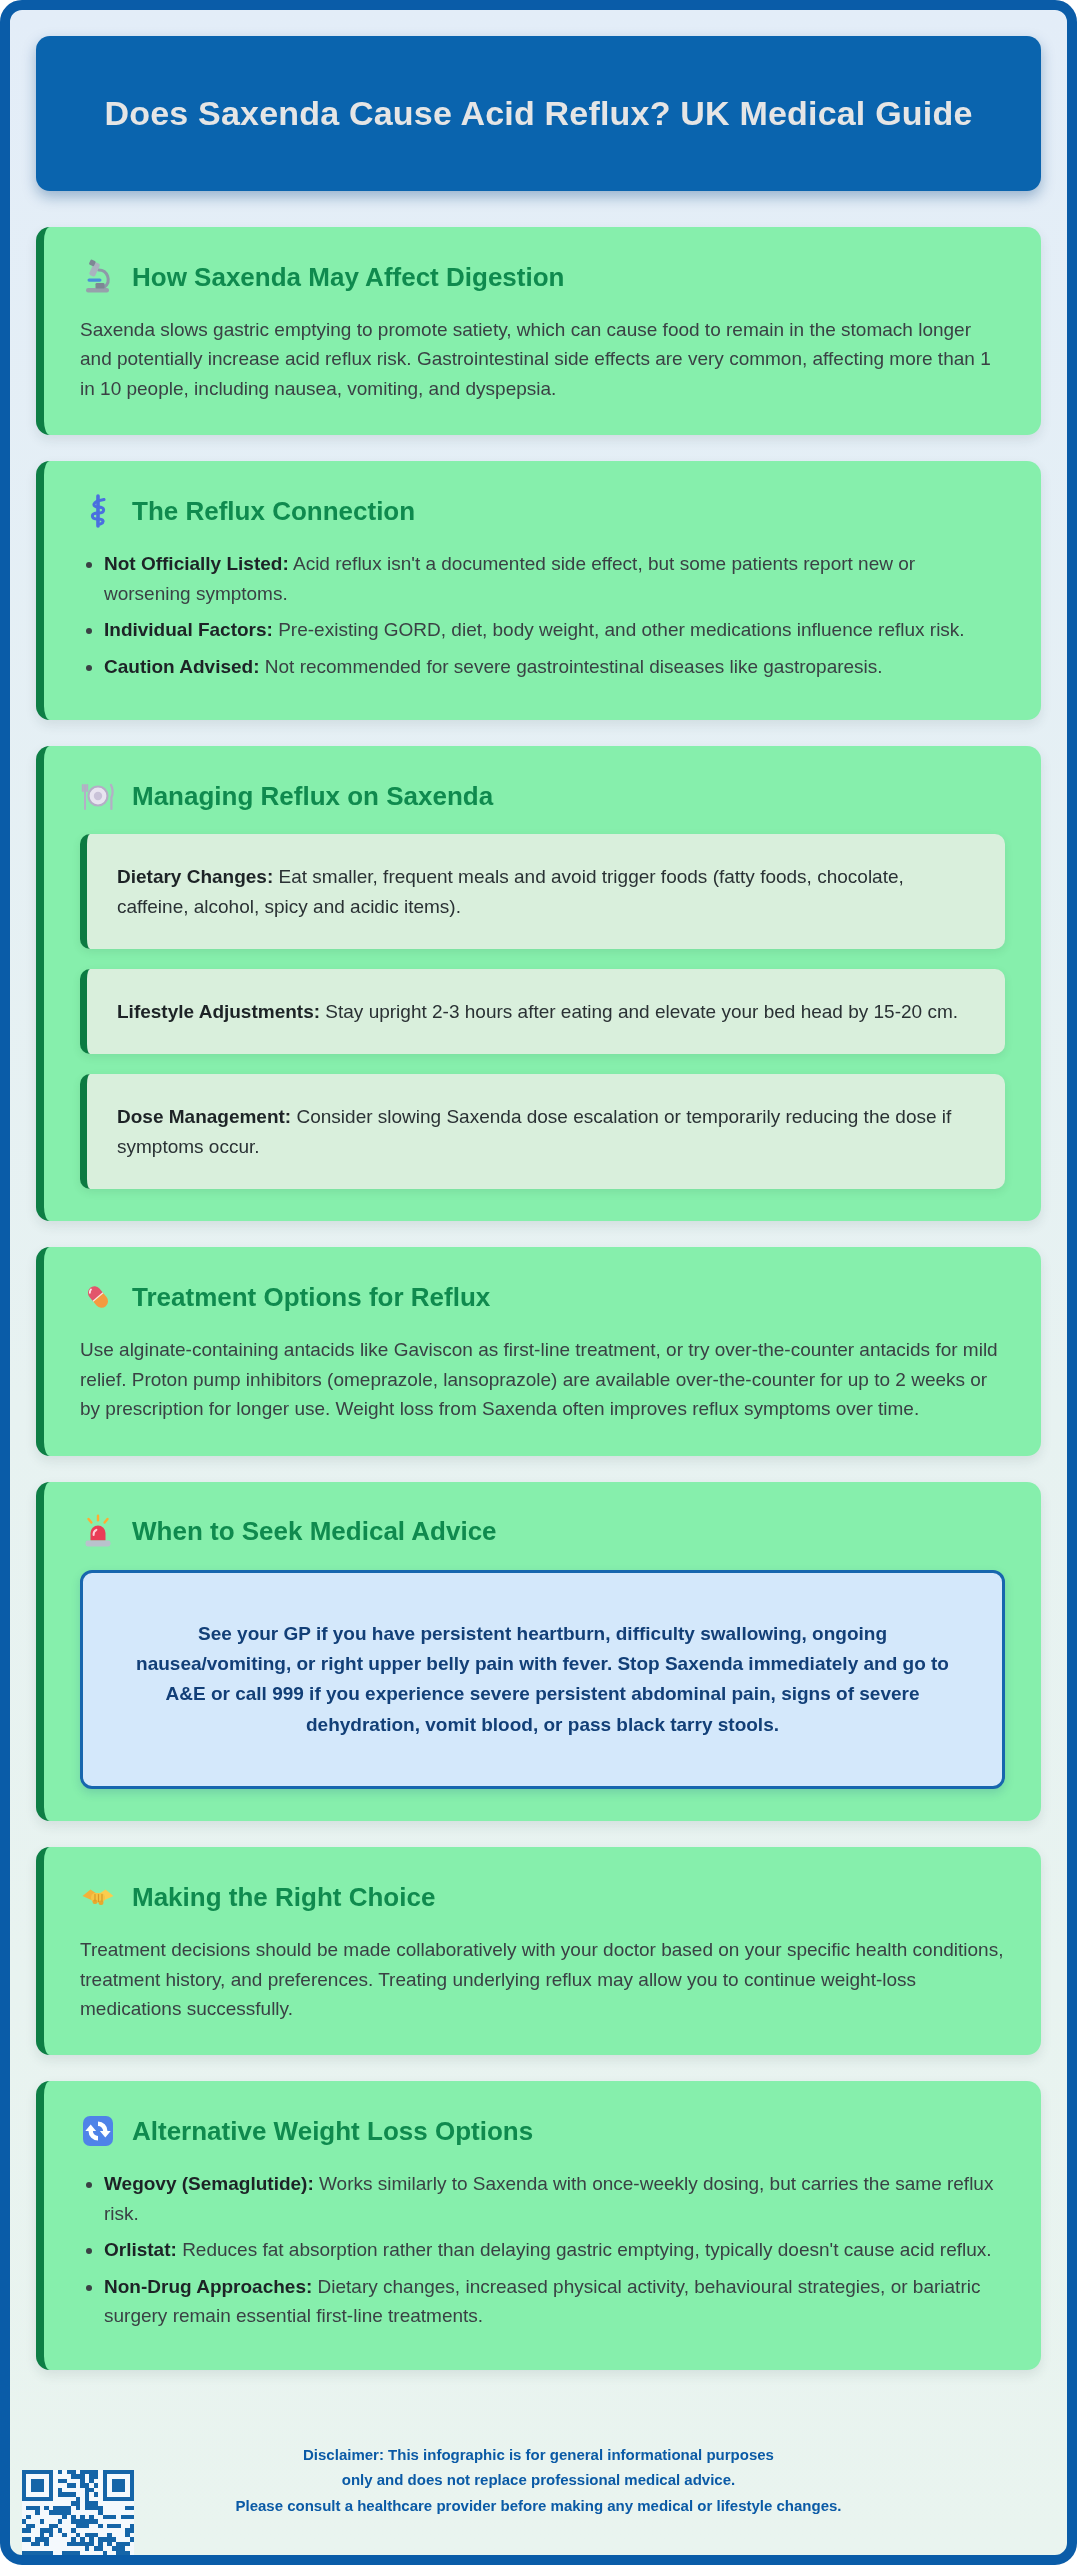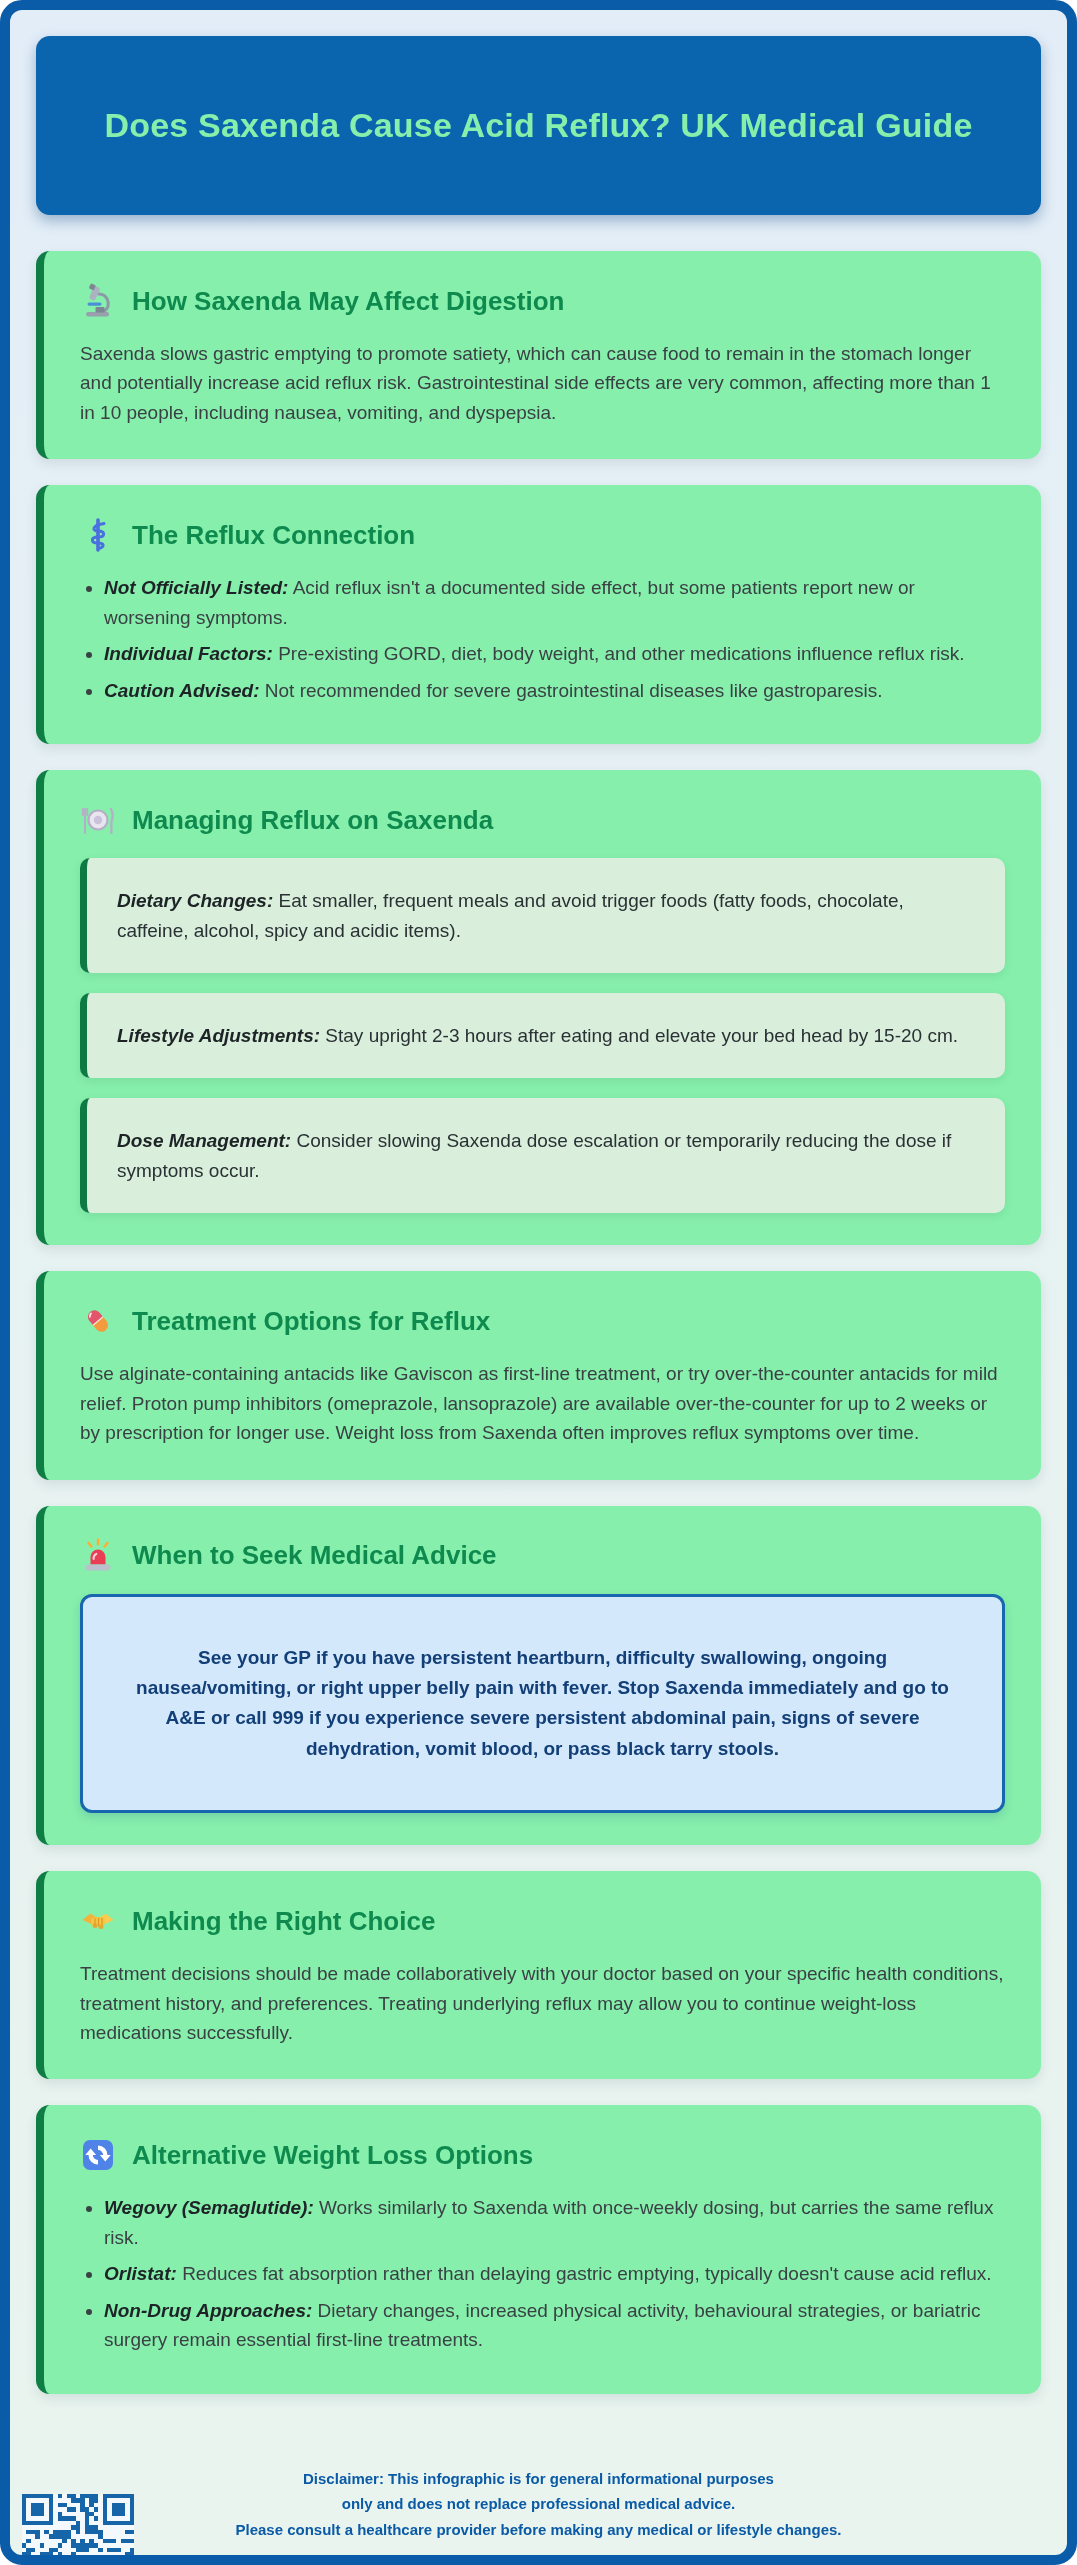--- a/index.html
+++ b/index.html
@@ -25,22 +25,22 @@
   }
   .header {
     background: #0a64ae;
     border-radius: 14px;
     padding: 54px 24px;
     margin-bottom: 36px;
     text-align: center;
     box-shadow: 0 6px 14px rgba(10,70,130,0.35);
   }
   .header h1 {
-    margin: 16px;
-    color: #86efac;
+    margin: 4px;
+    color: #e5e5e5;
     font-size: 34px;
     font-weight: bold;
     letter-spacing: 0.2px;
   }
   .card {
     background: #86efac;
     border-left: 8px solid #0e7e45;
     border-radius: 14px;
     padding: 32px 36px;
     margin-bottom: 26px;
@@ -66,21 +66,21 @@
   ul.bullets {
     margin: 6px 0 0 0;
     padding-left: 24px;
   }
   ul.bullets li {
     font-size: 19px;
     line-height: 1.55;
     margin: 7px 0;
     color: #3a4144;
   }
-  ul.bullets li strong, .tip strong { color: #1d2326; font-style: italic; }
+  ul.bullets li strong, .tip strong { color: #1d2326; }
   .tip {
     background: #d9efdc;
     border-left: 7px solid #0c7a42;
     border-radius: 10px;
     padding: 28px 30px;
     margin-top: 20px;
     font-size: 19px;
     line-height: 1.55;
     color: #2a3134;
     box-shadow: 0 3px 8px rgba(30,80,50,0.10);

